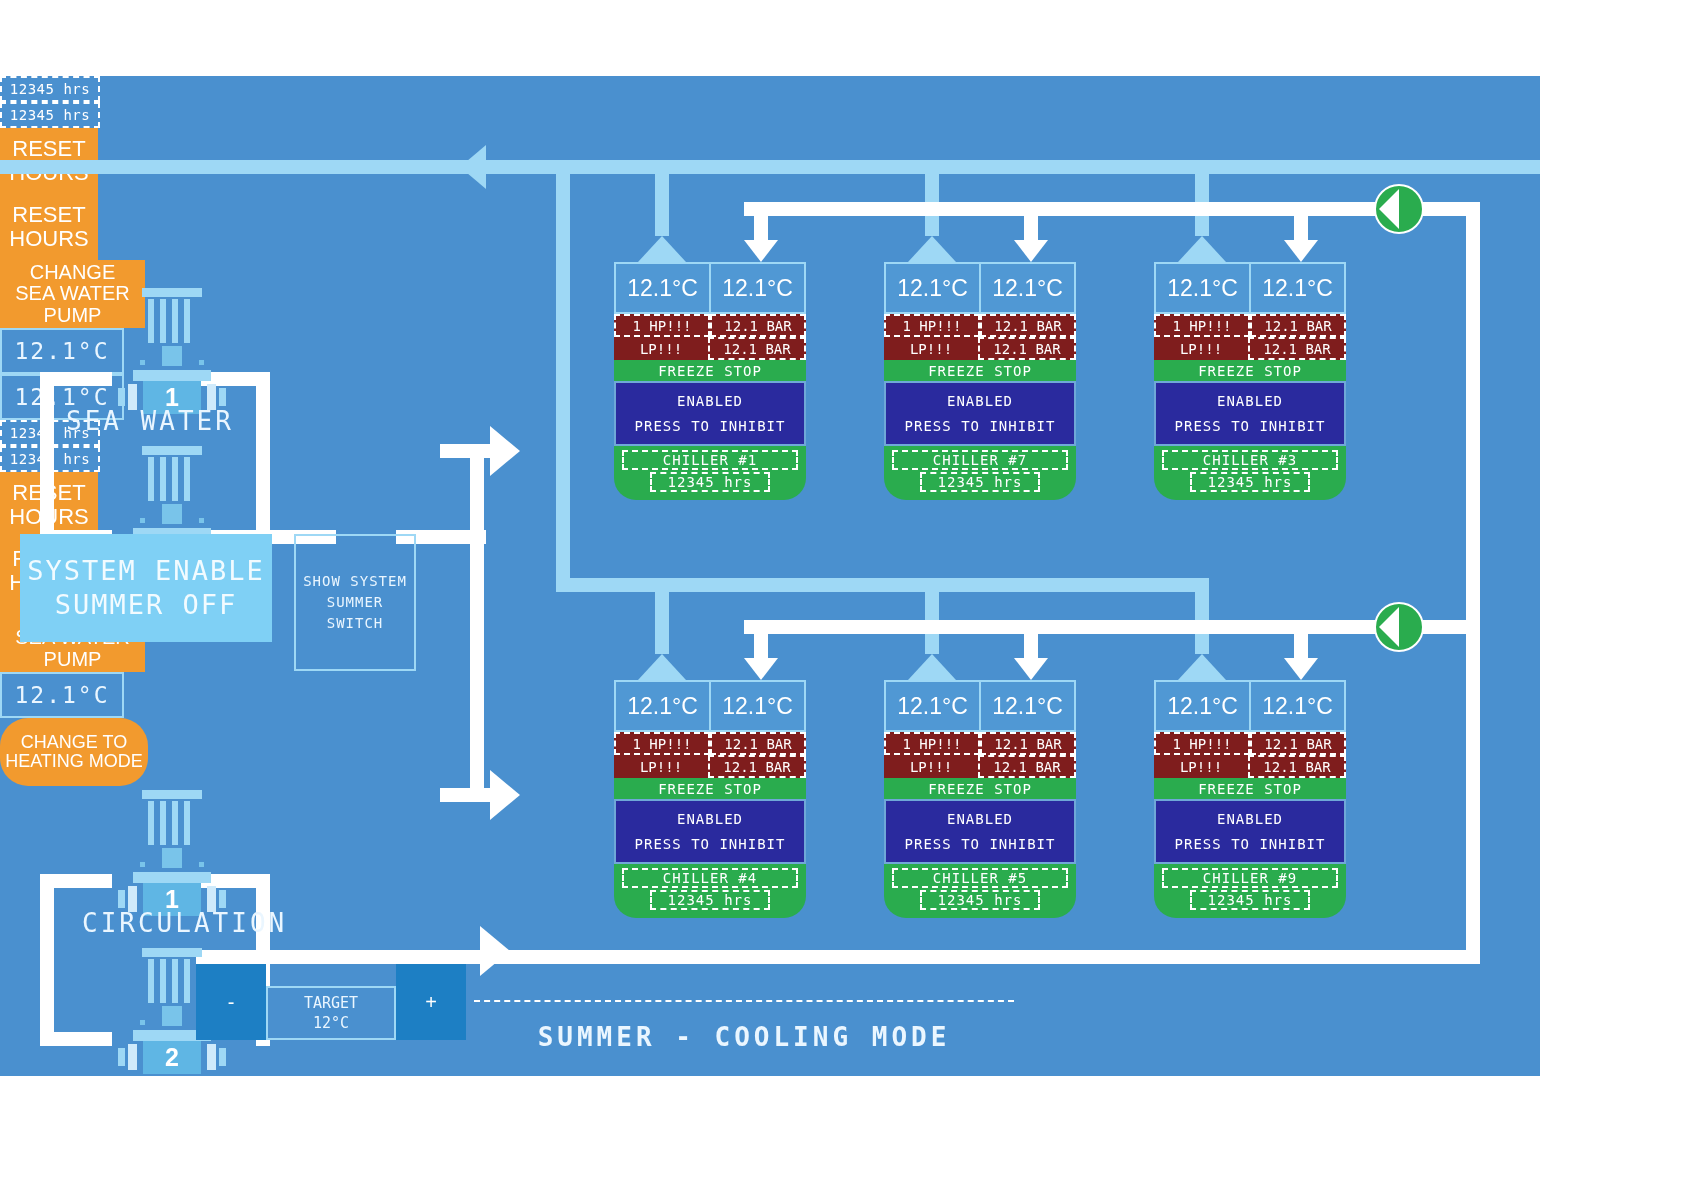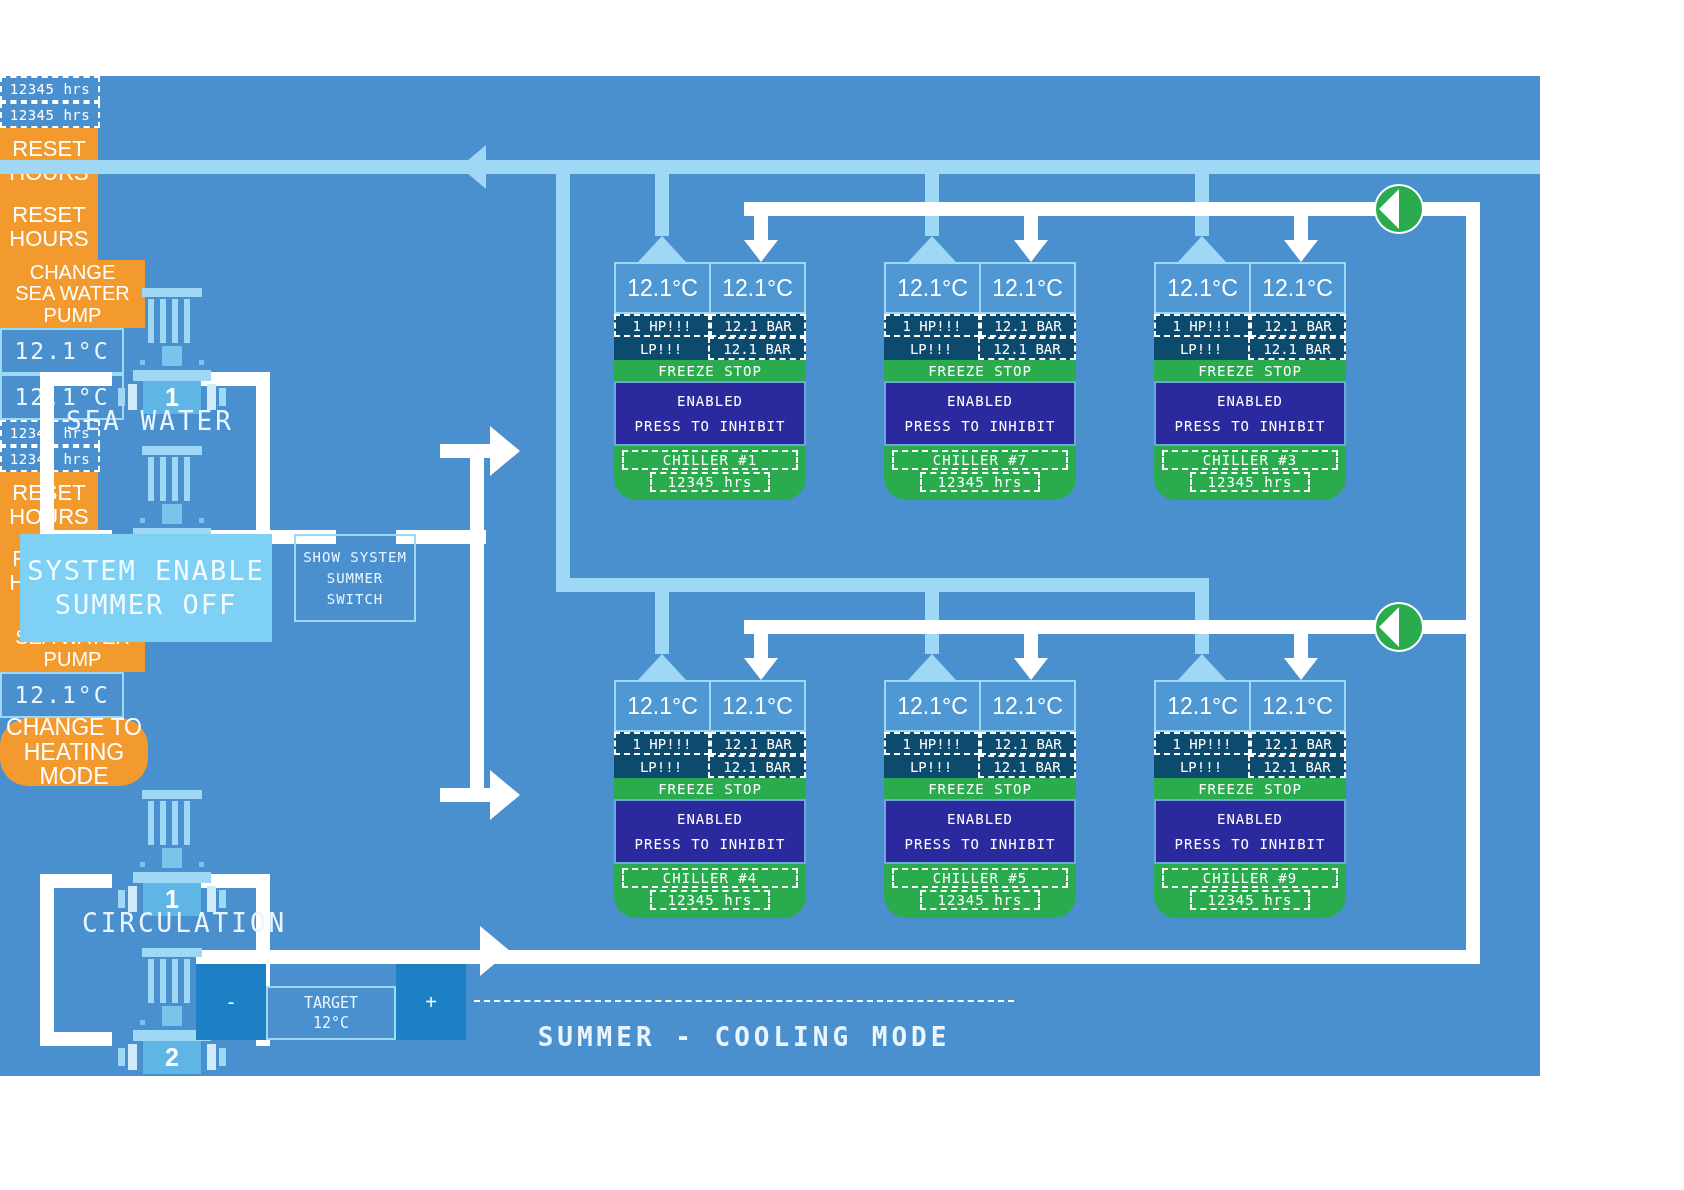--- a/index.html
+++ b/index.html
@@ -39,21 +39,21 @@
   .pump .flng{position:absolute;top:100px;width:9px;height:26px;background:#cfeafb;}
   .pump .flng2{position:absolute;top:104px;width:7px;height:18px;background:#9ed8f5;}
 
   
   .chiller{position:absolute;width:192px;}
   .ch-temps{display:flex;height:52px;}
   .ch-temp{flex:1;border:2px solid #9ed8f5;background:#5098d4;color:#ffffff;
     font-family:"Liberation Sans",sans-serif;font-size:23px;display:flex;
     align-items:center;justify-content:center;box-sizing:border-box;}
   .ch-temp+.ch-temp{border-left:none;}
-  .ch-green{background:#0c4a6e;padding:0;}
+  .ch-green{background:#7f1d1d;padding:0;}
   .ch-row{display:flex;height:23px;}
   .ch-cell{flex:1;border:2px dashed #ffffff;color:#ffffff;font-size:14px;
     font-family:"DejaVu Sans Mono",monospace;display:flex;align-items:center;
     justify-content:center;box-sizing:border-box;letter-spacing:0px;}
   .ch-cell.noborder{border:none;}
   .ch-freeze{height:21px;background:#2aac4e;color:#fff;font-size:14px;
     font-family:"DejaVu Sans Mono",monospace;display:flex;align-items:center;
     justify-content:center;letter-spacing:1px;}
   .ch-enable{background:#2a2a9e;border:2px solid #6fa8d8;box-sizing:border-box;height:65px;
     display:flex;flex-direction:column;align-items:center;justify-content:center;
@@ -243,21 +243,21 @@
     <span>PUMP</span>
   </div>
 
   <div class="temp" style="left:272px;top:74px;width:120px;height:42px;font-size:23px;">12.1°C</div>
   <div class="temp" style="left:272px;top:364px;width:120px;height:42px;font-size:23px;">12.1°C</div>
 
   <div class="sysenable" style="left:20px;top:458px;width:252px;height:108px;">
     <span>SYSTEM ENABLE</span>
     <span>SUMMER OFF</span>
   </div>
-  <div class="cfgbox" style="left:294px;top:458px;width:122px;height:88px;">
+  <div class="cfgbox" style="left:294px;top:458px;width:122px;height:137px;">
     <span>SHOW SYSTEM</span>
     <span>SUMMER</span>
     <span>SWITCH</span>
   </div>
 
   <div class="abs pipe-w" style="left:40px;top:798px;width:14px;height:172px;"></div>
   <div class="abs pipe-w" style="left:40px;top:798px;width:72px;height:14px;"></div>
   <div class="abs pipe-w" style="left:40px;top:956px;width:72px;height:14px;"></div>
   <div class="abs pipe-w" style="left:196px;top:798px;width:74px;height:14px;"></div>
   <div class="abs pipe-w" style="left:256px;top:798px;width:14px;height:172px;"></div>
@@ -496,19 +496,19 @@
     <span>+</span>
   </div>
   <div class="targetbox" style="left:266px;top:910px;width:130px;height:54px;">
     <span>TARGET</span>
     <span>12°C</span>
   </div>
 
   <div class="modedash" style="left:474px;top:924px;width:540px;"></div>
   <div class="modebar" style="left:474px;top:938px;width:540px;height:46px;">SUMMER - COOLING MODE</div>
 
-  <div class="btn-orange" style="left:1006px;top:890px;width:148px;height:68px;font-size:23px;border-radius:28px;">
+  <div class="btn-orange" style="left:1006px;top:890px;width:148px;height:68px;font-size:18px;border-radius:28px;">
     <span>CHANGE TO</span>
     <span>HEATING MODE</span>
   </div>
 
  </div>
 </div>
 
 </body></html>

